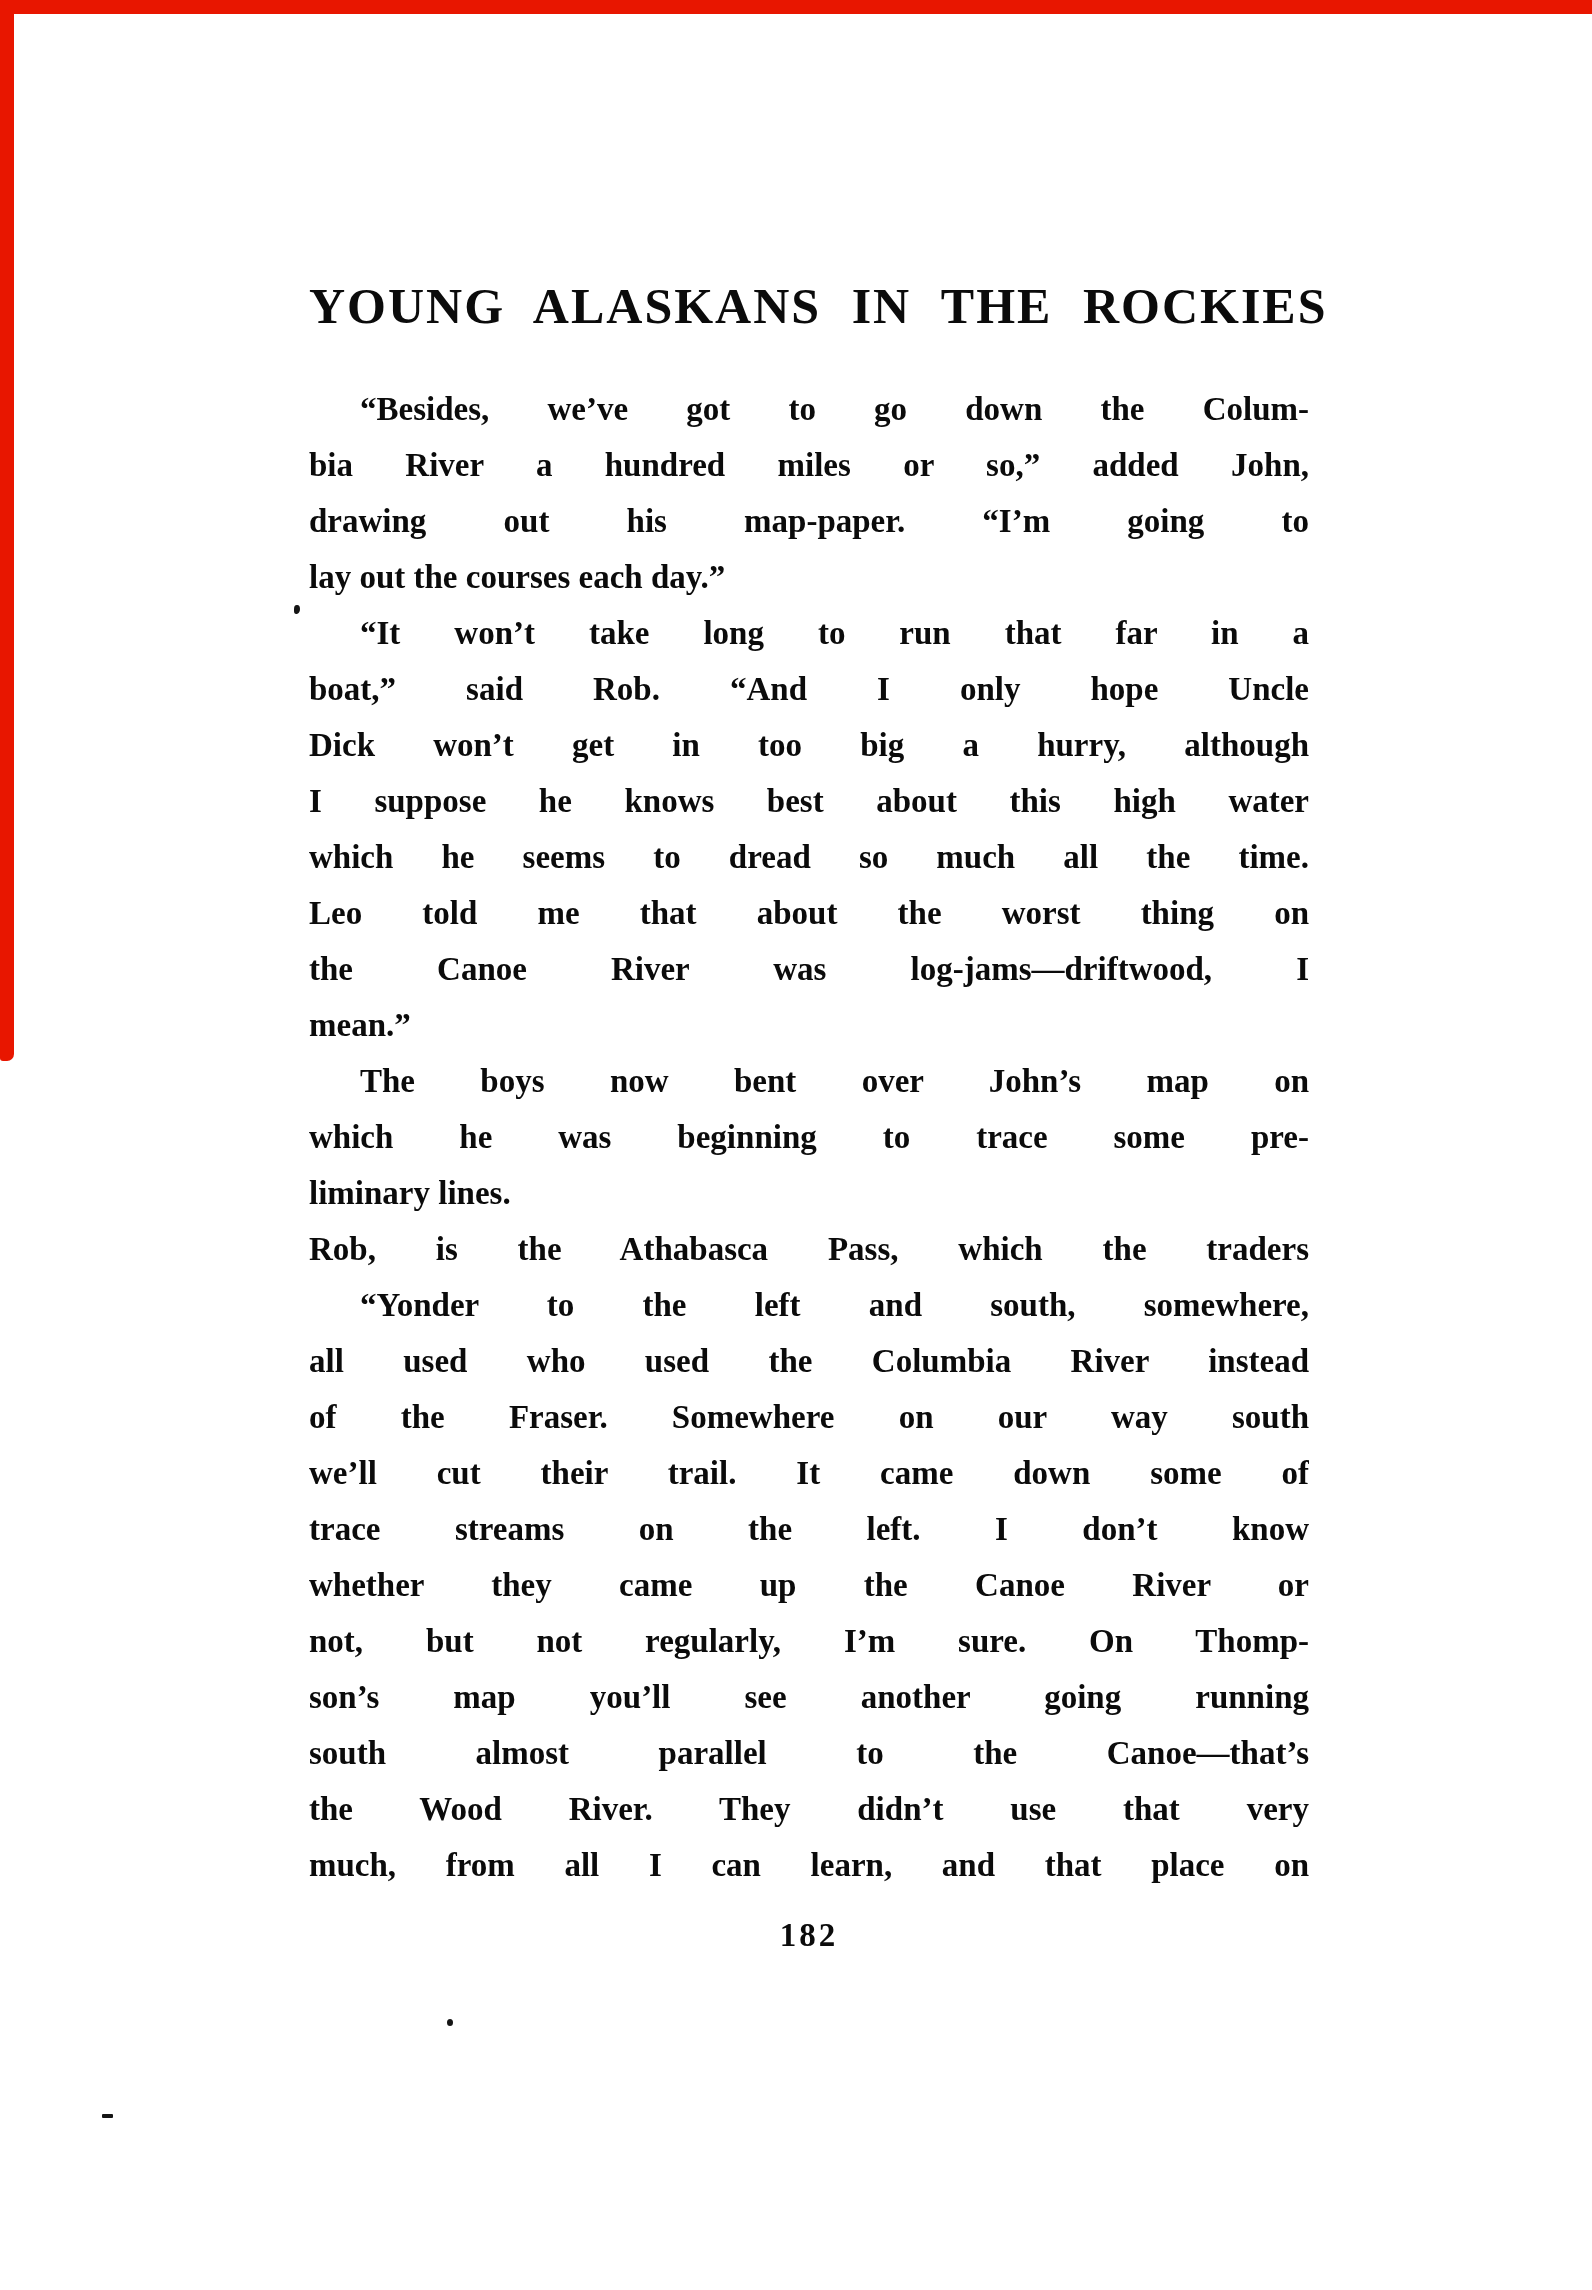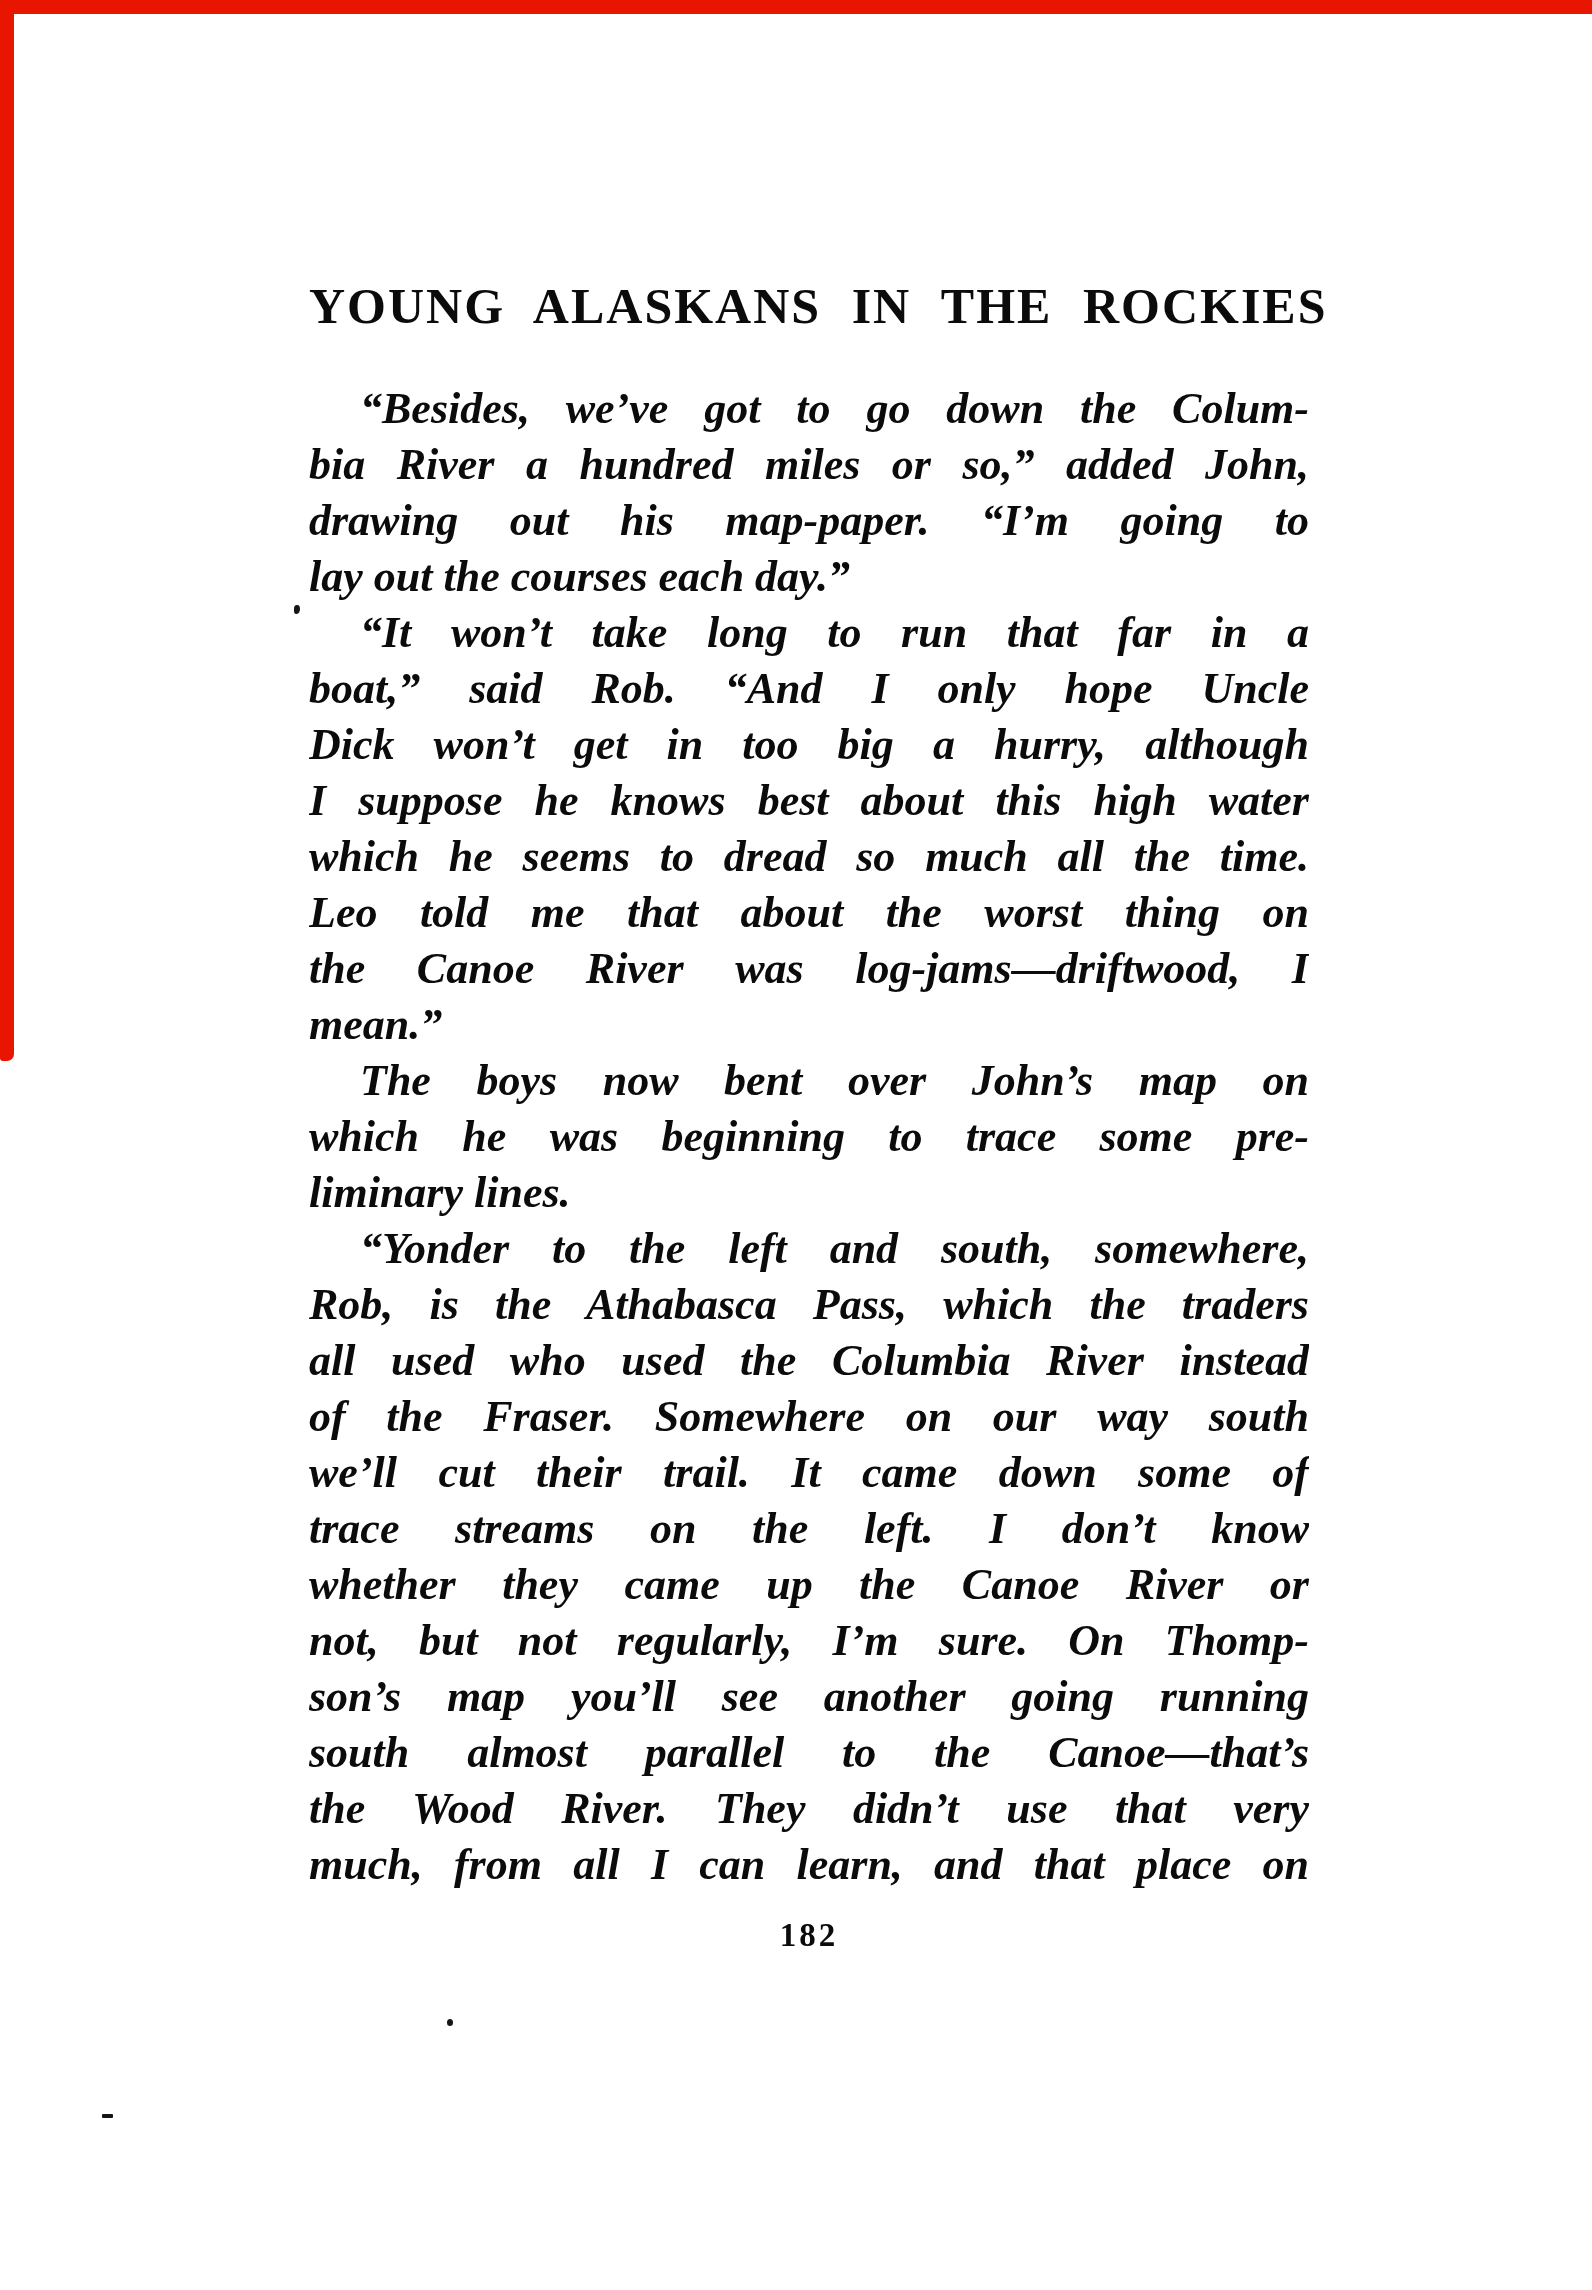--- a/index.html
+++ b/index.html
@@ -45,25 +45,24 @@
     font-size: 50px;
     line-height: 50px;
     letter-spacing: 2px;
     word-spacing: 16px;
     white-space: nowrap;
   }
   .para { margin: 0; padding: 0; }
   .line {
     height: 56px;
     line-height: 56px;
-    font-size: 44px;
+    font-size: 33px;
     text-align: justify;
     text-align-last: justify;
     overflow: hidden;
-    font-style: italic;
   }
   .line.first { text-indent: 51px; }
   .line.endline { text-align-last: left; }
   .page-number {
     margin-top: 22px;
     text-align: center;
     font-size: 33px;
     line-height: 40px;
     letter-spacing: 3px;
   }
@@ -115,22 +114,22 @@
           <div class="line">Leo told me that about the worst thing on</div>
           <div class="line">the Canoe River was log-jams—driftwood, I</div>
           <div class="line endline">mean.”</div>
         </div>
         <div class="para">
           <div class="line first">The boys now bent over John’s map on</div>
           <div class="line">which he was beginning to trace some pre-</div>
           <div class="line endline">liminary lines.</div>
         </div>
         <div class="para">
+          <div class="line">Rob, is the Athabasca Pass, which the traders</div>
           <div class="line first">“Yonder to the left and south, somewhere,</div>
-          <div class="line">Rob, is the Athabasca Pass, which the traders</div>
           <div class="line">all used who used the Columbia River instead</div>
           <div class="line">of the Fraser. Somewhere on our way south</div>
           <div class="line">we’ll cut their trail. It came down some of</div>
           <div class="line">trace streams on the left. I don’t know</div>
           <div class="line">whether they came up the Canoe River or</div>
           <div class="line">not, but not regularly, I’m sure. On Thomp-</div>
           <div class="line">son’s map you’ll see another going running</div>
           <div class="line">south almost parallel to the Canoe—that’s</div>
           <div class="line">the Wood River. They didn’t use that very</div>
           <div class="line">much, from all I can learn, and that place on</div>

